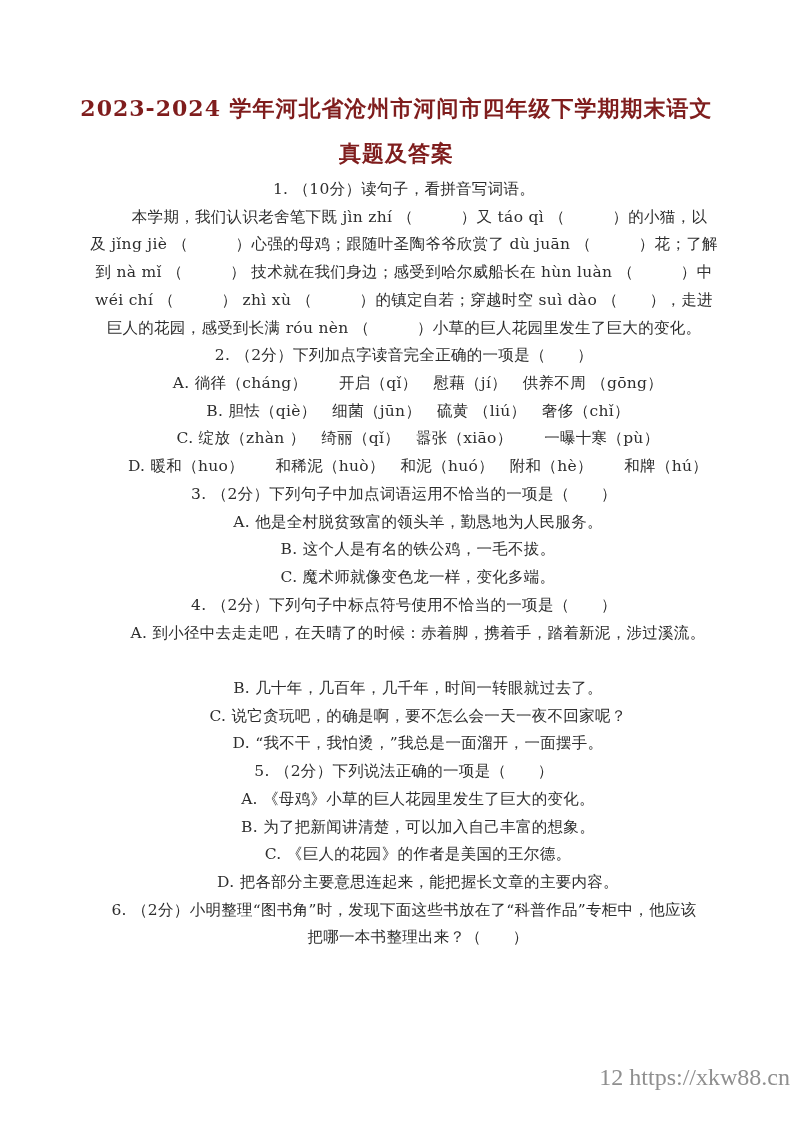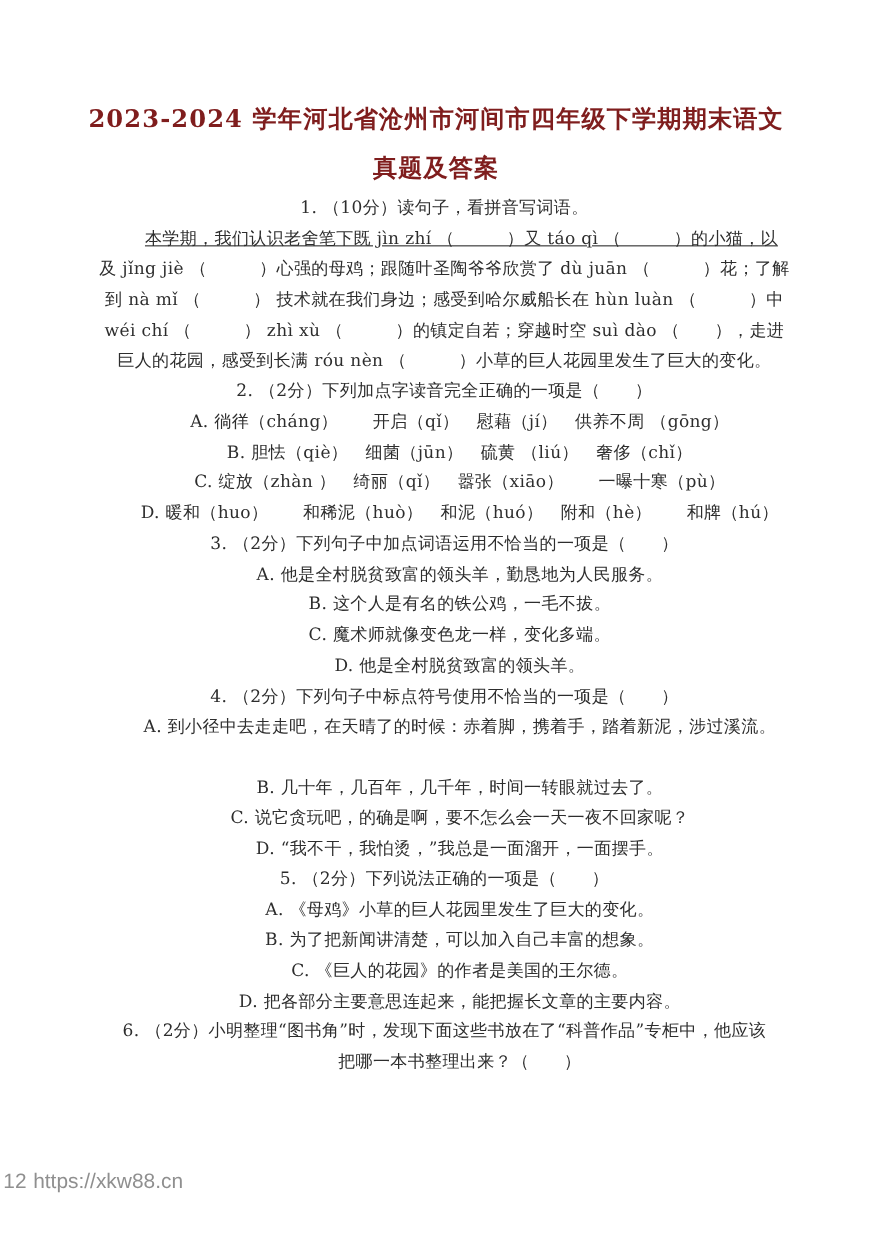--- a/index.html
+++ b/index.html
@@ -37,31 +37,31 @@
     width: 632px;
   }
   .line {
     height: 27.72px;
     line-height: 27.72px;
     font-size: 15.5px;
     white-space: pre;
     letter-spacing: 0.3px;
     text-align: center;
   }
-  .p1  { text-indent: 31px; text-decoration: underline; }   
+  .p1  { text-indent: 31px; }   
   .opt { padding-left: 28px; }  
   .blank { }
   .footer {
     position: absolute;
     top: 1064px;
     left: 0;
     right: 0;
-    text-align: left;
-    font-family: Liberation Sans, sans-serif;
-    font-size: 19px;
+    text-align: right;
+    font-family: Liberation Serif, serif;
+    font-size: 24px;
     color: #8f8f8f;
   }
   .footer span { margin: 0 3px; }
 </style>
 </head>
 <body>
 
 <div class="page">
 
   <h1 class="title">
@@ -82,21 +82,20 @@
     <div class="line q">2. （2分）下列加点字读音完全正确的一项是（　　）</div>
     <div class="line opt">A. 徜徉（cháng）　　开启（qǐ）　慰藉（jí）　供养不周 （gōng）</div>
     <div class="line opt">B. 胆怯（qiè）　细菌（jūn）　硫黄 （liú）　奢侈（chǐ）</div>
     <div class="line opt">C. 绽放（zhàn ）　绮丽（qǐ）　嚣张（xiāo）　　一曝十寒（pù）</div>
     <div class="line opt">D. 暖和（huo）　　和稀泥（huò）　和泥（huó）　附和（hè）　　和牌（hú）</div>
 
     <div class="line q">3. （2分）下列句子中加点词语运用不恰当的一项是（　　）</div>
     <div class="line opt">A. 他是全村脱贫致富的领头羊，勤恳地为人民服务。</div>
     <div class="line opt">B. 这个人是有名的铁公鸡，一毛不拔。</div>
     <div class="line opt">C. 魔术师就像变色龙一样，变化多端。</div>
-    <div class="line opt">D. 他是全村脱贫致富的领头羊。</div>
 
     <div class="line q">4. （2分）下列句子中标点符号使用不恰当的一项是（　　）</div>
     <div class="line opt">A. 到小径中去走走吧，在天晴了的时候：赤着脚，携着手，踏着新泥，涉过溪流。</div>
     <div class="line blank"></div>
     <div class="line opt">B. 几十年，几百年，几千年，时间一转眼就过去了。</div>
     <div class="line opt">C. 说它贪玩吧，的确是啊，要不怎么会一天一夜不回家呢？</div>
     <div class="line opt">D. “我不干，我怕烫，”我总是一面溜开，一面摆手。</div>
 
     <div class="line q">5. （2分）下列说法正确的一项是（　　）</div>
     <div class="line opt">A. 《母鸡》小草的巨人花园里发生了巨大的变化。</div>

